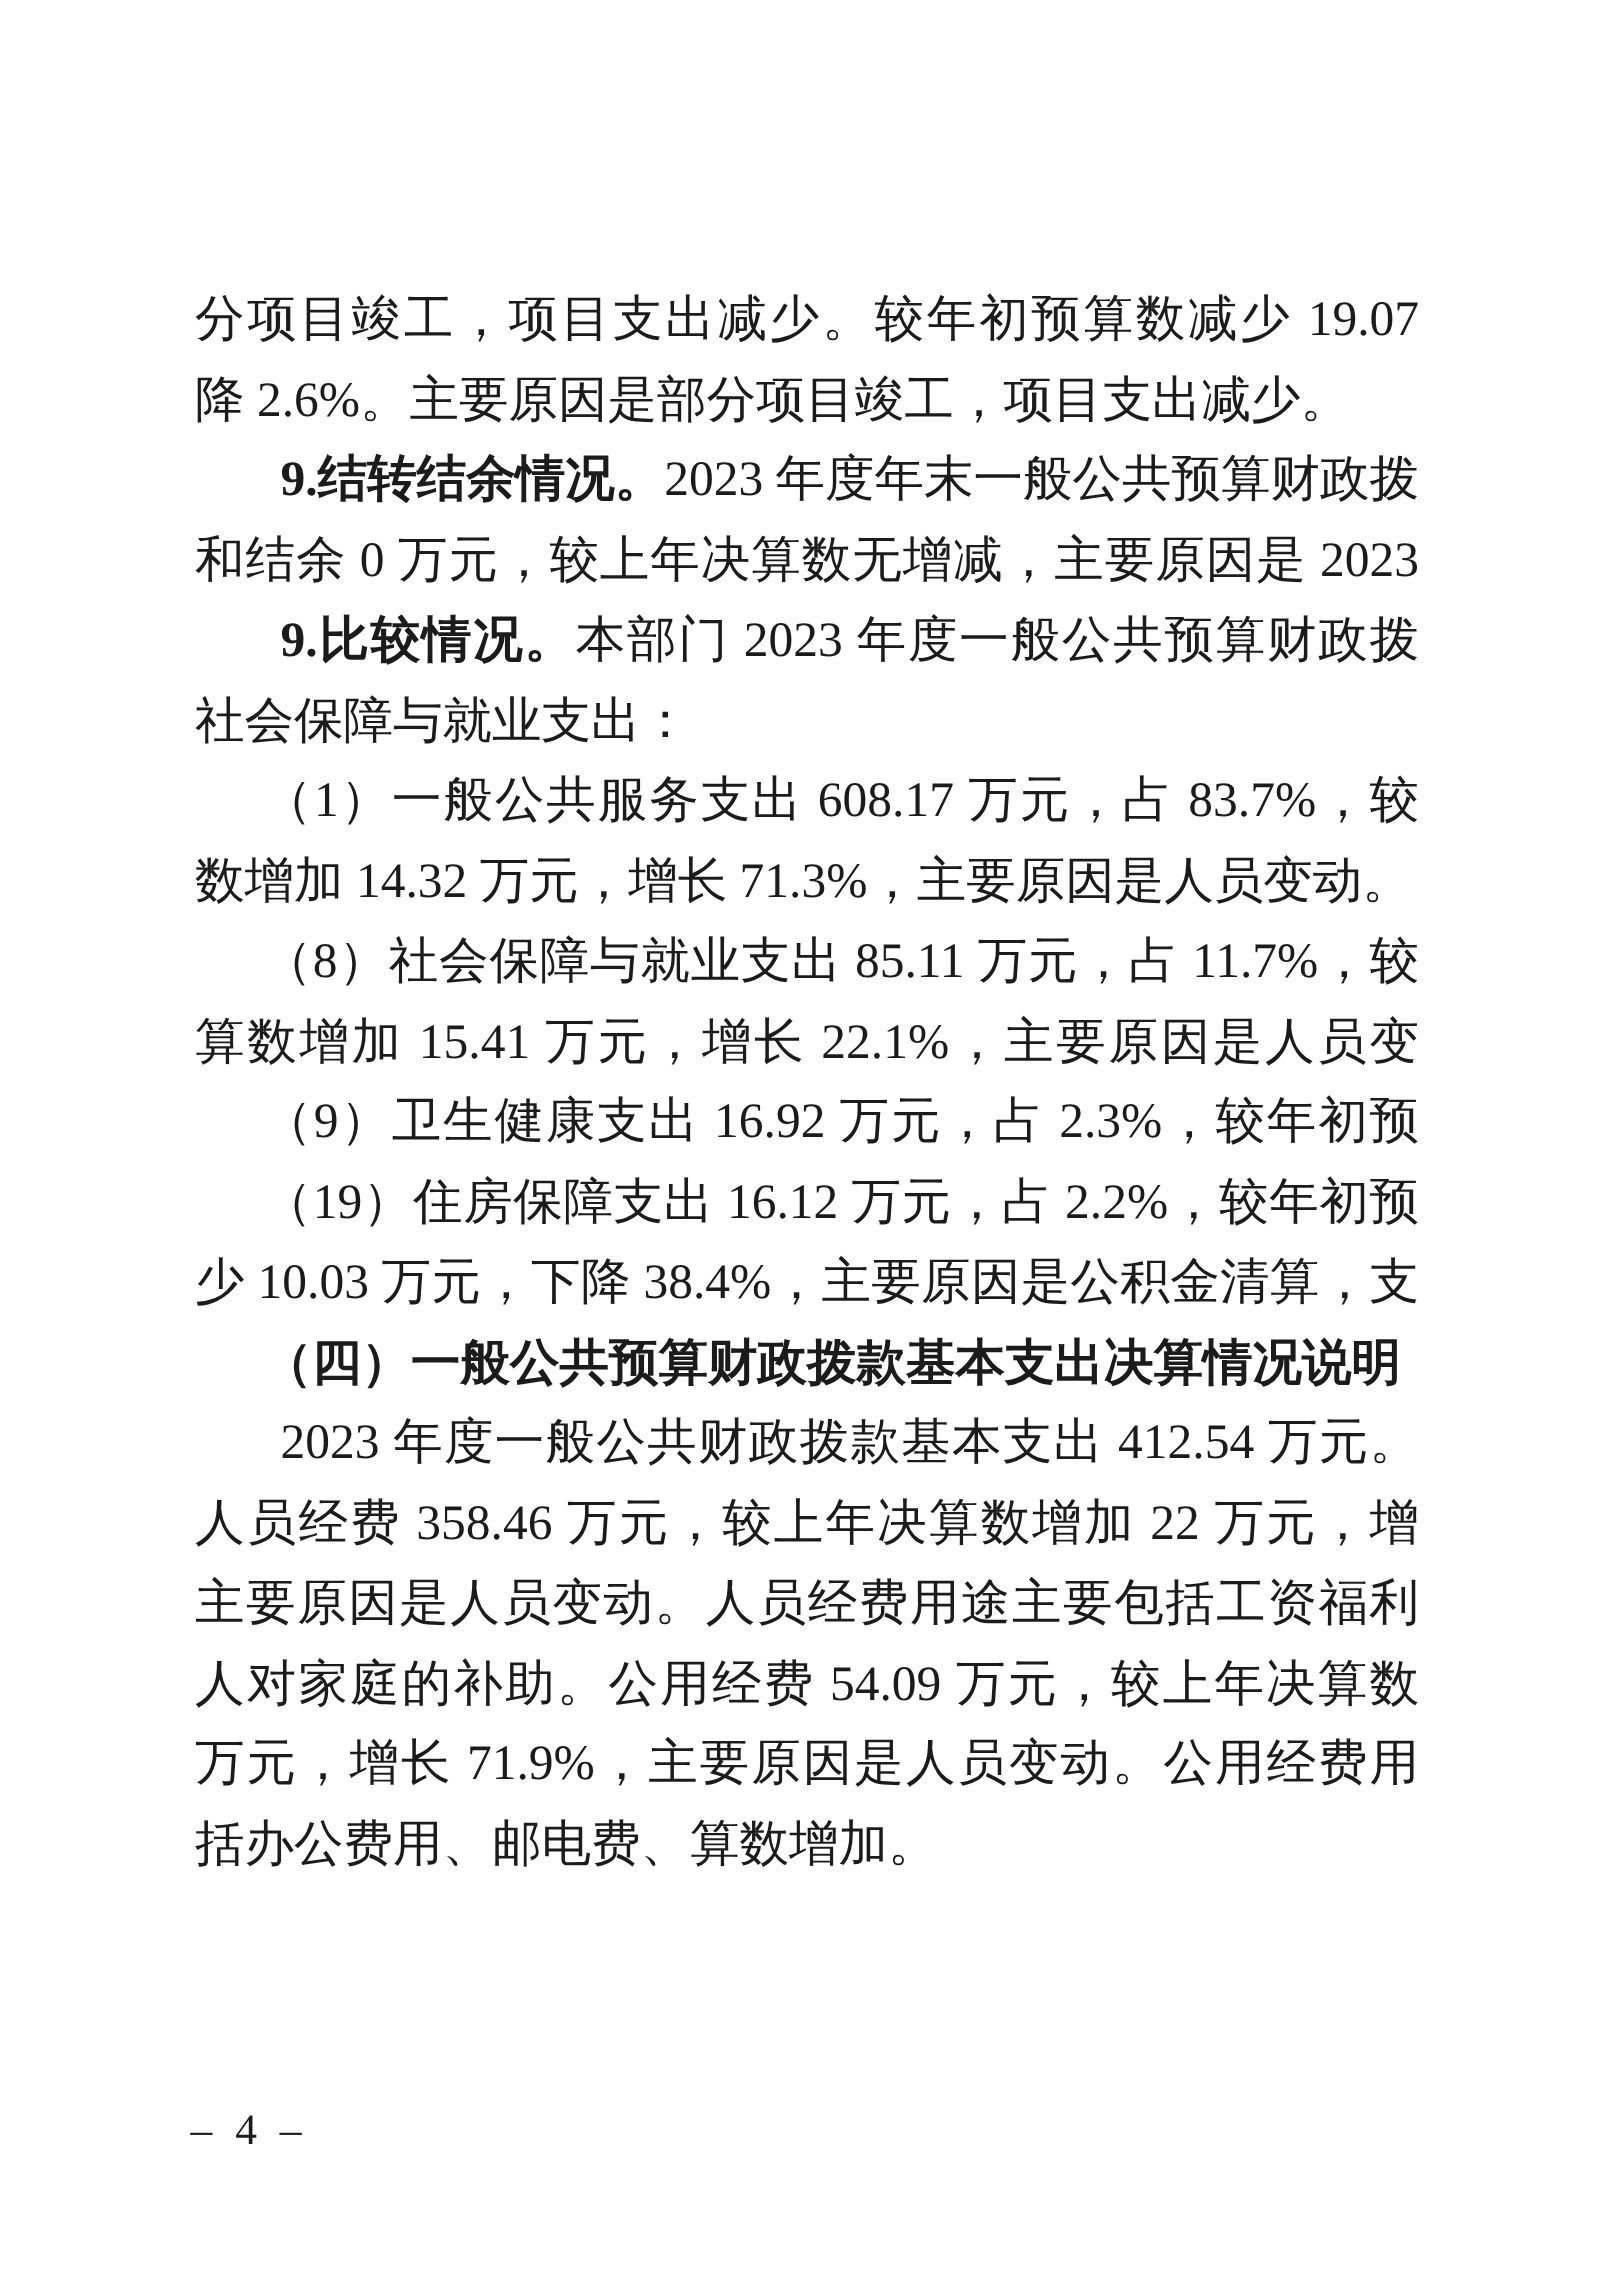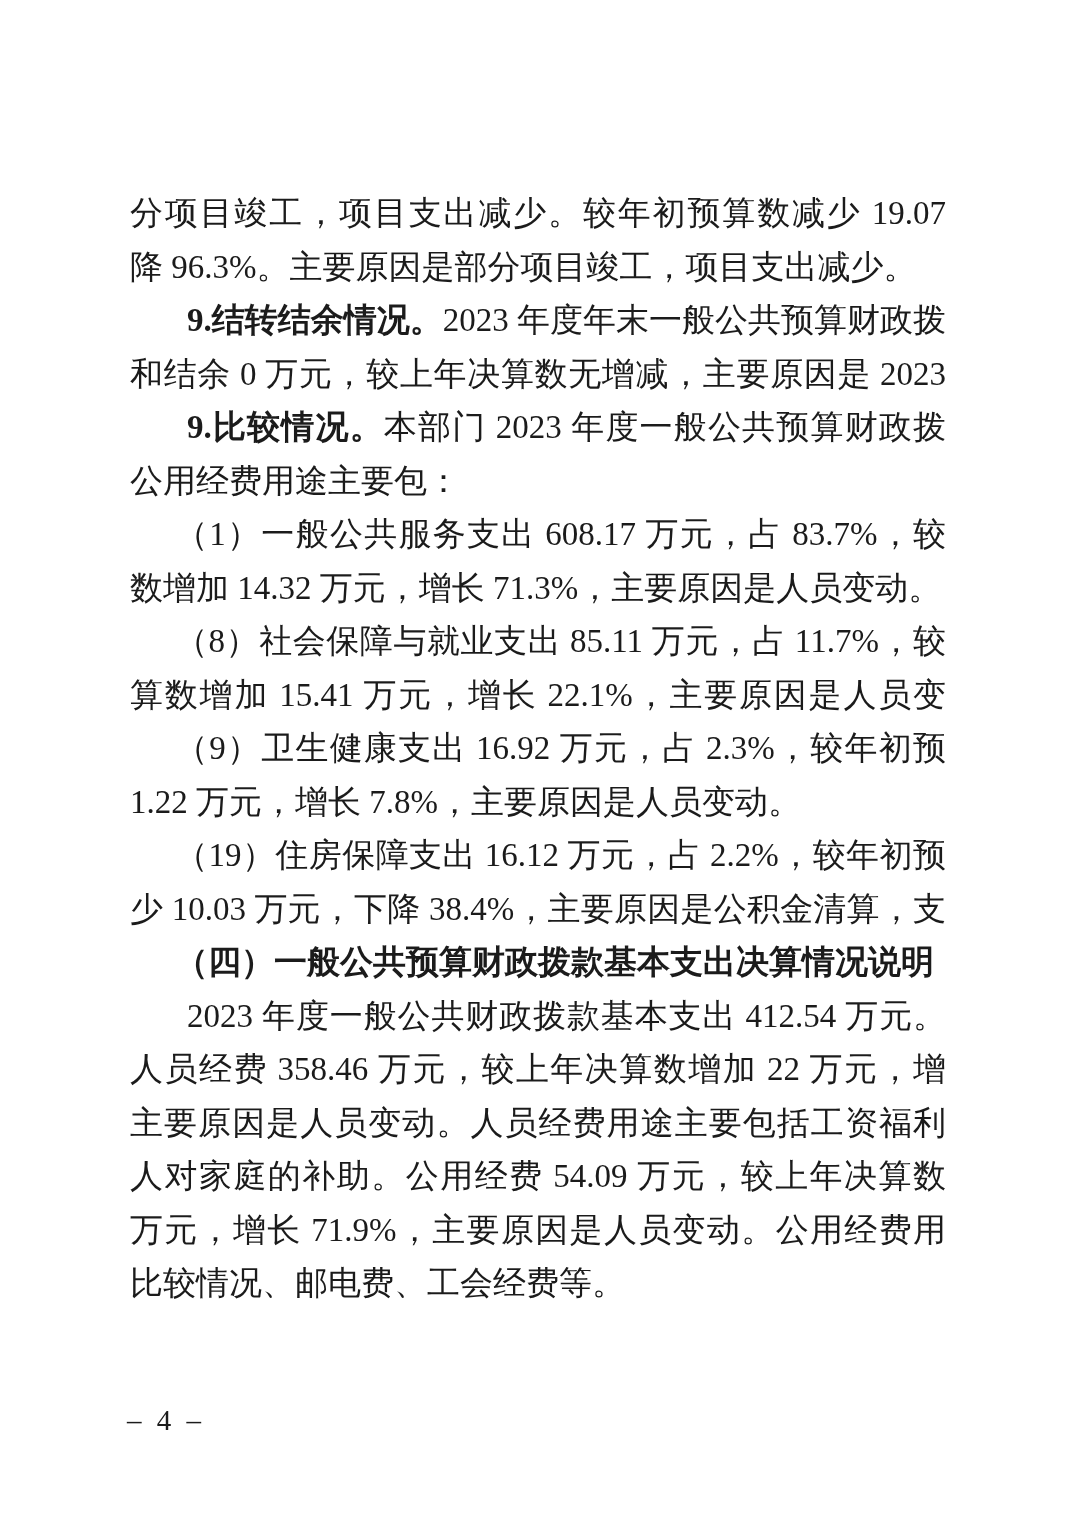--- a/index.html
+++ b/index.html
@@ -45,35 +45,34 @@
     letter-spacing: 4px;
     color: #1b1b1b;
   }
 </style>
 </head>
 <body>
 
 <div class="page">
   <div class="text-block">
       <div class="line flush" style="padding-left: 0px;"><span>分项目竣工，项目支出减少。较年初预算数减少 19.07 万元，下</span></div>
-      <div class="line" style="padding-left: 0px;"><span>降 96.3%。主要原因是部分项目竣工，项目支出减少。</span></div>
+      <div class="line" style="padding-left: 0px;"><span>降 2.6%。主要原因是部分项目竣工，项目支出减少。</span></div>
       <div class="line flush" style="padding-left: 57px;"><span class="bold">9.结转结余情况。</span><span>2023 年度年末一般公共预算财政拨款结转</span></div>
       <div class="line flush" style="padding-left: 0px;"><span>和结余 0 万元，较上年决算数无增减，主要原因是 2023 年度无结</span></div>
       <div class="line flush" style="padding-left: 57px;"><span class="bold">9.比较情况。</span><span>本部门 2023 年度一般公共预算财政拨款支出</span></div>
-      <div class="line" style="padding-left: 0px;"><span>公用经费用途主要包：</span></div>
+      <div class="line" style="padding-left: 0px;"><span>社会保障与就业支出：</span></div>
       <div class="line flush" style="padding-left: 45px;"><span>（1）一般公共服务支出 608.17 万元，占 83.7%，较年初预算</span></div>
       <div class="line" style="padding-left: 0px;"><span>数增加 14.32 万元，增长 71.3%，主要原因是人员变动。</span></div>
       <div class="line flush" style="padding-left: 45px;"><span>（8）社会保障与就业支出 85.11 万元，占 11.7%，较年初预</span></div>
       <div class="line" style="padding-left: 0px;"><span>算数增加 15.41 万元，增长 22.1%，主要原因是人员变动。</span></div>
       <div class="line flush" style="padding-left: 45px;"><span>（9）卫生健康支出 16.92 万元，占 2.3%，较年初预算数增加</span></div>
-      <div class="line" style="padding-left: 0px;"><span>1.22 万元，增长 7.8%，主要原因是人员变动。</span></div>
       <div class="line flush" style="padding-left: 45px;"><span>（19）住房保障支出 16.12 万元，占 2.2%，较年初预算数减</span></div>
       <div class="line flush" style="padding-left: 0px;"><span>少 10.03 万元，下降 38.4%，主要原因是公积金清算，支出减少。</span></div>
       <div class="line" style="padding-left: 45px;"><span class="bold">（四）一般公共预算财政拨款基本支出决算情况说明</span></div>
       <div class="line flush" style="padding-left: 57px;"><span>2023 年度一般公共财政拨款基本支出 412.54 万元。其中：</span></div>
       <div class="line flush" style="padding-left: 0px;"><span>人员经费 358.46 万元，较上年决算数增加 22 万元，增长 6.54%，</span></div>
       <div class="line flush" style="padding-left: 0px;"><span>主要原因是人员变动。人员经费用途主要包括工资福利支出和个</span></div>
       <div class="line flush" style="padding-left: 0px;"><span>人对家庭的补助。公用经费 54.09 万元，较上年决算数增加 22.63</span></div>
       <div class="line flush" style="padding-left: 0px;"><span>万元，增长 71.9%，主要原因是人员变动。公用经费用途主要包</span></div>
-      <div class="line" style="padding-left: 0px;"><span>比较情况、邮电费、工会经费等。</span></div>
+      <div class="line" style="padding-left: 0px;"><span>括办公费用、邮电费、算数增加。</span></div>
     </div>
   <div class="footer">– 4 –</div>
 </div>
 
 </body></html>

